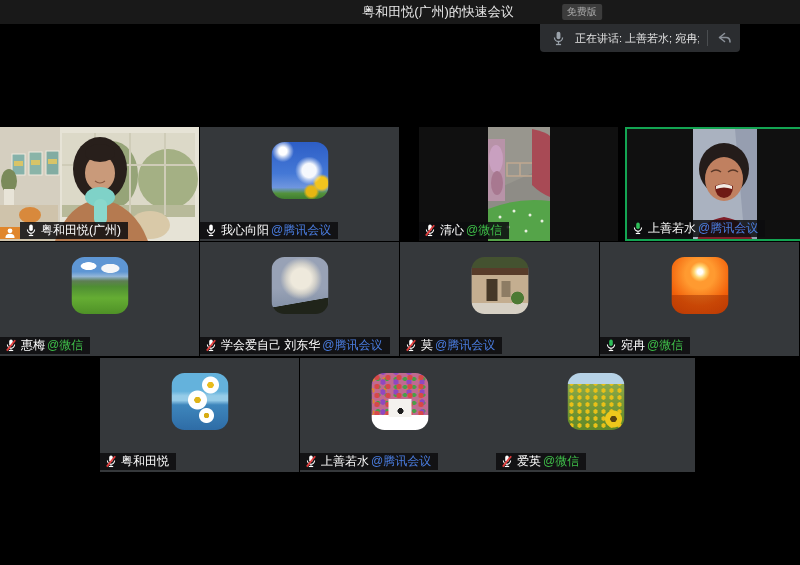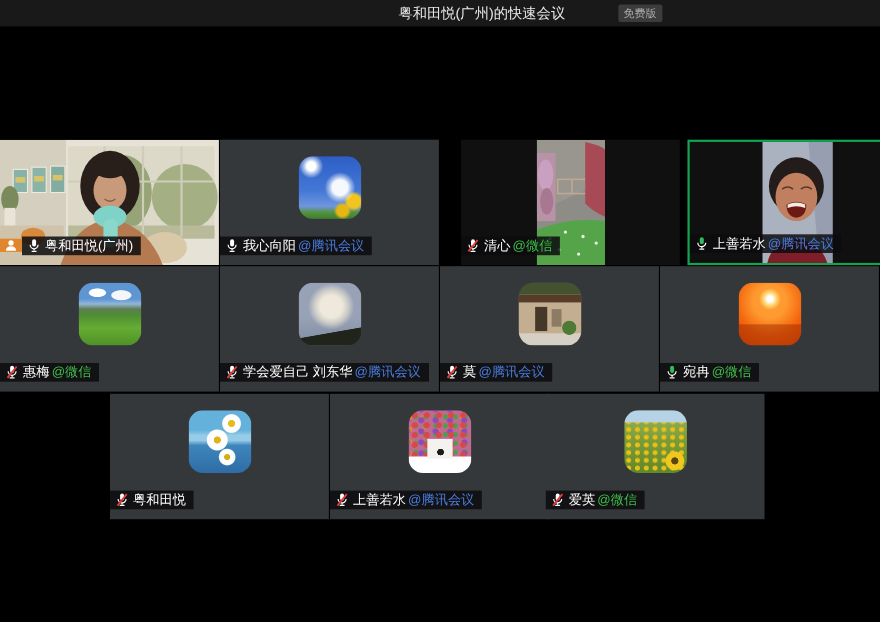--- a/index.html
+++ b/index.html
@@ -20,21 +20,21 @@
   .ind-text{flex:1;color:#e4e4e4;font-size:11px;white-space:nowrap;overflow:hidden;}
   .ind-div{width:1px;height:16px;background:#4a4d50;margin:0 8px;}
   .ind-reply{display:flex;align-items:center;cursor:pointer;}
 
   
   .tile{position:absolute;background:#35383b;overflow:hidden;box-sizing:border-box;}
   .tile.video{background:#101010;}
   .tile.speaking{border:2px solid #13a452;margin-left:25px;}
   .strip{position:absolute;top:0;bottom:0;left:50%;transform:translateX(-50%);}
 
-  .lrow{position:absolute;left:0;bottom:2px;display:flex;align-items:center;height:32px;z-index:5;}
+  .lrow{position:absolute;left:0;bottom:2px;display:flex;align-items:flex-end;height:32px;z-index:5;}
   .hostbadge{width:20px;background:#e0862c;display:flex;align-items:center;justify-content:center;flex:none;}
   .plabel{display:flex;align-items:center;gap:4px;background:rgba(12,12,14,.85);
           padding:0 7px 0 5px;font-size:12px;color:#fff;white-space:nowrap;}
   .psuffix{font-size:12px;}
 
   
   .av{width:57px;height:57px;border-radius:13px;position:absolute;left:50%;top:15px;
       transform:translateX(-50%);background-repeat:no-repeat;}
   .av-sunshine{background:
     radial-gradient(circle at 20% 16%, #ffffff 0 4px, rgba(255,255,255,.55) 7px, transparent 11px),
@@ -91,20 +91,38 @@
 
 <div class="screen">
 
   <div class="titlebar">
     <div class="tgroup">
       <span class="title">粤和田悦(广州)的快速会议</span>
       <span class="badge">免费版</span>
     </div>
   </div>
 
+  <div class="indicator">
+    <span class="ind-mic">
+      <svg width="13" height="15" viewBox="0 0 12 14">
+        <rect x="4.2" y="0.8" width="3.6" height="6.8" rx="1.8" fill="#9aa2aa"></rect>
+        <path d="M2.2 6 a3.8 3.8 0 0 0 7.6 0" fill="none" stroke="#9aa2aa" stroke-width="1.2"></path>
+        <line x1="6" y1="10" x2="6" y2="12" stroke="#9aa2aa" stroke-width="1.2"></line>
+        <line x1="3.6" y1="12.6" x2="8.4" y2="12.6" stroke="#9aa2aa" stroke-width="1.2"></line>
+      </svg>
+    </span>
+    <span class="ind-text">正在讲话: 上善若水; 宛冉;</span>
+    <span class="ind-div"></span>
+    <span class="ind-reply">
+      <svg width="16" height="14" viewBox="0 0 16 14">
+        <path d="M8.5 2.5 L3.5 6.5 L8.5 10.5" fill="none" stroke="#8a9098" stroke-width="1.6" stroke-linecap="round" stroke-linejoin="round"></path>
+        <path d="M3.8 6.5 H10 C12.6 6.5 14 8.2 14 11" fill="none" stroke="#8a9098" stroke-width="1.6" stroke-linecap="round"></path>
+      </svg>
+    </span>
+  </div>
 
   <div id="grid">
       <div class="tile video" style="left: 0px; top: 127px; width: 199px; height: 114px;">
         <div style="position:absolute;inset:0">
           <svg width="199" height="114" viewBox="0 0 199 114" preserveAspectRatio="none" style="position:absolute;left:0;top:0">
             <rect width="199" height="114" fill="#cdc8b8"></rect>
             <rect x="58" width="141" height="114" fill="#e6e3d6"></rect>
             <rect x="62" y="6" width="133" height="82" fill="#dcd9c8"></rect>
             <ellipse cx="112" cy="48" rx="26" ry="34" fill="#8a9a6a" opacity="0.85"></ellipse>
             <ellipse cx="168" cy="52" rx="30" ry="30" fill="#9aa878" opacity="0.85"></ellipse>

